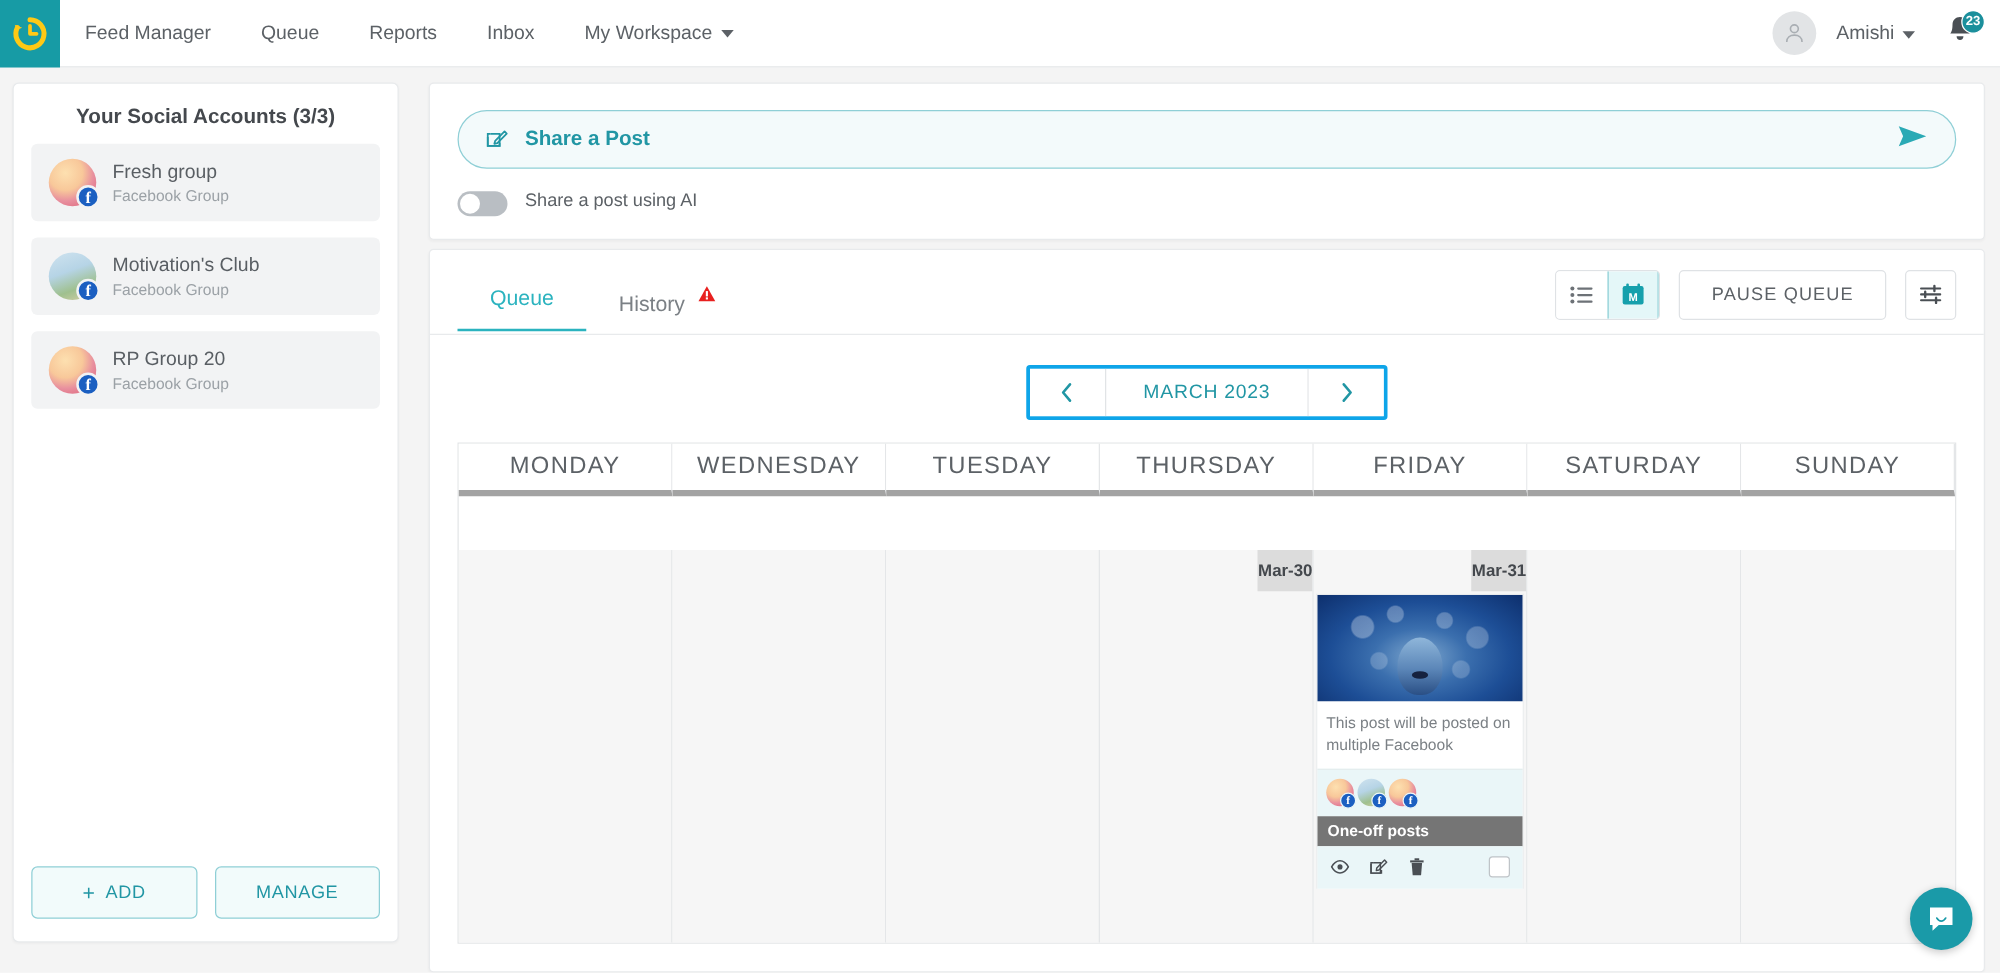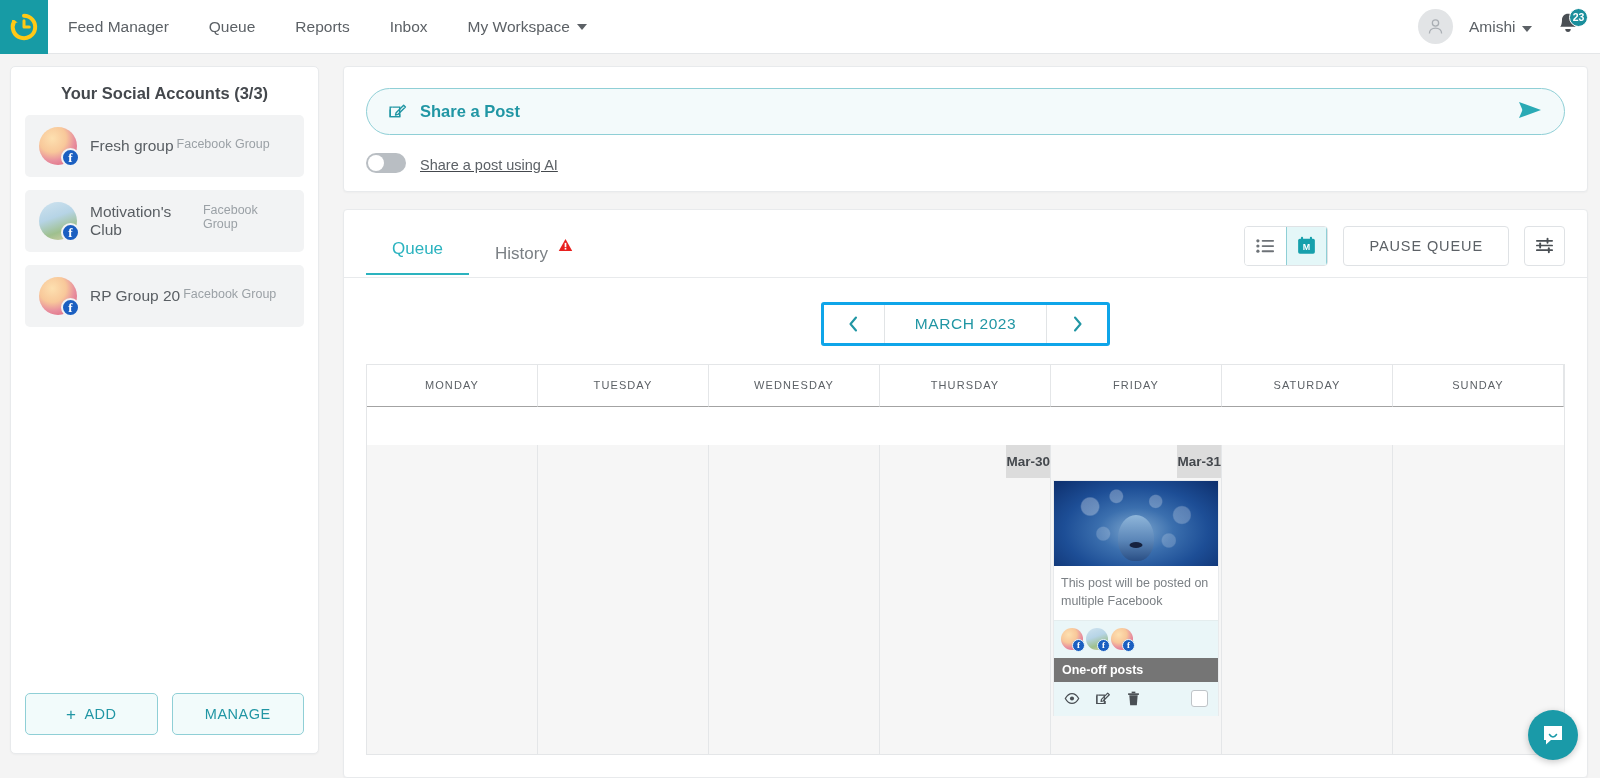--- a/index.html
+++ b/index.html
@@ -89,53 +89,53 @@
   .pic-a { background: radial-gradient(circle at 35% 30%, #fde0b0 0%, #f8c89a 38%, #e88f9e 62%, #d9566f 100%); }
   .pic-b { background: linear-gradient(160deg,#cfe3ef 0%, #b6d4e6 40%, #9fc08e 72%, #d8cfa8 100%); }
   .fb-badge {
     position: absolute; right: -3px; bottom: -2px;
     width: 19px; height: 19px; border-radius: 50%;
     background: #1b5fc1; border: 2px solid #f2f3f4;
     display: flex; align-items: center; justify-content: center;
     color: #fff; font-size: 13px; font-weight: bold;
     font-family: "Liberation Serif", serif; line-height: 1;
   }
-  .acct-txt { display: flex; flex-direction: row; gap: 3px; }
+  .acct-txt { display: flex; flex-direction: column; gap: 3px; }
   .acct-name { font-size: 15.5px; color: #595e63; }
   .acct-type { font-size: 12.5px; color: #9ba1a6; }
   .sidebar-foot {
     margin-top: auto; padding: 18px 14px 18px;
     display: flex; gap: 14px;
   }
   .sb-btn {
     flex: 1; height: 42px; border-radius: 5px;
     border: 1px solid #8fcfd6; background: #f2fbfb;
     color: #2196a4; font-size: 14.5px; letter-spacing: .5px;
     display: flex; align-items: center; justify-content: center; gap: 8px;
     cursor: pointer;
   }
 
   
-  .main { flex: 1; display: flex; flex-direction: column; gap: 17px; min-width: 0; }
+  .main { flex: 1; display: flex; flex-direction: column; gap: 7px; min-width: 0; }
 
   .share-card {
     background: #fff; border: 1px solid #e8eaec; border-radius: 4px;
     padding: 21px 22px 18px;
     box-shadow: 0 1px 2px rgba(0,0,0,.03);
   }
   .share-pill {
     height: 47px; border: 1px solid #8fcfd6; border-radius: 24px;
     background: #f3fafb; display: flex; align-items: center;
     padding: 0 20px 0 22px; cursor: pointer;
   }
   .share-pill .label {
     font-size: 16.5px; font-weight: bold; color: #2196a4; margin-left: 12px;
   }
   .send-icon { margin-left: auto; }
-  .ai-row { display: flex; align-items: flex-end; gap: 14px; margin-top: 18px; text-decoration: underline; }
+  .ai-row { display: flex; align-items: flex-start; gap: 14px; margin-top: 18px; }
   .toggle {
     width: 40px; height: 20px; border-radius: 11px; background: #b9bec3;
     position: relative; cursor: pointer; flex: none;
   }
   .toggle .knob {
     position: absolute; left: 2px; top: 2px;
     width: 16px; height: 16px; border-radius: 50%; background: #fff;
   }
   .ai-label { font-size: 14.5px; color: #5c6166; }
 
@@ -190,22 +190,22 @@
   }
 
   .cal-wrap { padding: 0 22px 22px; flex: 1; min-height: 0; }
   .cal {
     border: 1px solid #e4e6e8; display: grid;
     grid-template-columns: repeat(7, 1fr);
     height: 100%;
   }
   .cal-head {
     height: 42px; display: flex; align-items: center; justify-content: center;
-    font-size: 11px; letter-spacing: 1.1px; color: #5c6166;
-    background: #fff; border-right: 1px solid #e4e6e8; border-bottom: 1px solid #a3a3a3;
+    font-size: 19px; letter-spacing: 1.1px; color: #5c6166;
+    background: #fff; border-right: 1px solid #e4e6e8; border-bottom: 5px solid #a3a3a3;
   }
   .cal-head:last-of-type { border-right: none; }
   .cal-cell {
     background: #f6f6f6; border-right: 1px solid #e4e6e8;
     display: flex; flex-direction: column;
     min-width: 0; overflow: hidden; align-items: flex-end;
   }
   .cal-cell.last { border-right: none; }
   .day-label {
     height: 33px; display: flex; align-items: center; justify-content: center;
@@ -469,22 +469,22 @@
             <svg width="11" height="16" viewBox="0 0 11 16">
               <path d="M3 1.5 L8.5 8 L3 14.5" fill="none" stroke="#2196a4" stroke-width="2.1" stroke-linecap="round" stroke-linejoin="round"></path>
             </svg>
           </div>
         </div>
       </div>
 
       <div class="cal-wrap">
         <div class="cal">
           <div class="cal-head">MONDAY</div>
+          <div class="cal-head">WEDNESDAY</div>
           <div class="cal-head">TUESDAY</div>
-          <div class="cal-head">WEDNESDAY</div>
           <div class="cal-head">THURSDAY</div>
           <div class="cal-head">FRIDAY</div>
           <div class="cal-head">SATURDAY</div>
           <div class="cal-head">SUNDAY</div>
 
           <div class="cal-cell">
             <div class="day-label"></div>
           </div>
           <div class="cal-cell">
             <div class="day-label"></div>

